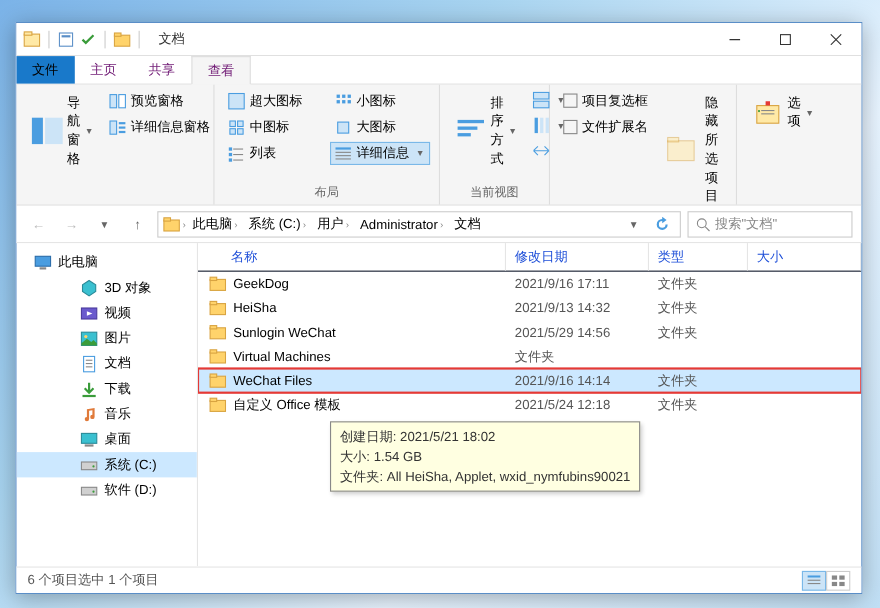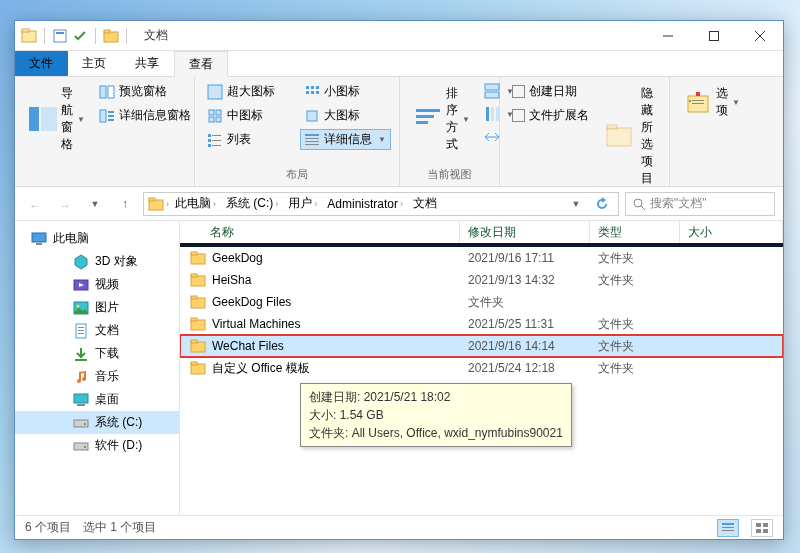--- a/index.html
+++ b/index.html
@@ -6,21 +6,21 @@
 body{background:linear-gradient(135deg,#7bb3e8,#a8d4f0,#e8f4ff,#c0dff5);width:800px;height:553px;overflow:hidden;padding:20px 10px 6px 14px}
 .window{background:#fff;width:770px;height:520px;border:1px solid #5a8ec7;box-shadow:0 4px 20px rgba(0,0,0,.3);display:flex;flex-direction:column}
 .titlebar{height:30px;background:#fff;display:flex;align-items:center;border-bottom:1px solid #e0e0e0}
 .tb-icons{display:flex;align-items:center;gap:4px;padding:0 6px}
 .tb-icon{width:16px;height:16px;display:flex;align-items:center;justify-content:center}
 .sep{width:1px;height:16px;background:#ccc;margin:0 3px}
 .title-text{margin-left:8px;color:#333}
 .win-controls{margin-left:auto;display:flex}
 .win-btn{width:46px;height:30px;display:flex;align-items:center;justify-content:center;cursor:pointer}
 .tabs{height:26px;background:#fff;display:flex;border-bottom:1px solid #ddd}
-.tab{padding:0 14px;line-height:25px;color:#000000;cursor:pointer;border-right:1px solid transparent}
+.tab{padding:0 14px;line-height:25px;color:#701a75;cursor:pointer;border-right:1px solid transparent}
 .tab.file{background:#1979ca;color:#000000}
 .tab.active{background:#f5f5f5;border:1px solid #ddd;border-bottom:1px solid #f5f5f5;margin-bottom:-1px}
 .ribbon{height:110px;background:#f5f5f5;display:flex;border-bottom:1px solid #ddd}
 .rg{border-right:1px solid #ddd;padding:4px 8px 2px;display:flex;flex-direction:column}
 .rg-body{flex:1;display:flex;gap:6px;align-items:flex-start}
 .rg-label{text-align:center;color:#666;font-size:11px;padding:2px 0}
 .rbig{display:flex;flex-direction:row;align-items:center;gap:2px;padding:4px;cursor:pointer}
 .rbig .ico{width:32px;height:32px}
 .rsmall{display:flex;flex-direction:column;gap:3px}
 .rsrow{display:flex;align-items:center;gap:4px;padding:2px 4px;cursor:pointer;white-space:nowrap}
@@ -35,36 +35,36 @@
 .bc-seg{padding:0 4px;cursor:pointer;display:flex;align-items:center;gap:2px}
 .bc-car{color:#888;font-size:9px}
 .search{width:150px;height:24px;border:1px solid #ccc;display:flex;align-items:center;padding:0 6px;gap:4px;color:#888}
 .body{flex:1;display:flex;overflow:hidden}
 .nav{width:165px;border-right:1px solid #e5e5e5;padding:6px 0;overflow:auto}
 .nr{display:flex;align-items:center;gap:6px;padding:3px 6px 3px 16px;cursor:pointer}
 .nr.sel{background:#cce8ff}
 .nr .ico{width:16px;height:16px;flex-shrink:0}
 .nr.sub{padding-left:58px}
 .files{flex:1;display:flex;flex-direction:column;position:relative}
-.cols{height:26px;border-bottom:4px solid #0f172a;display:flex;align-items:center;color:#14532d}
+.cols{height:26px;border-bottom:1px solid #0f172a;display:flex;align-items:center;color:#1d4ed8}
 .col{padding:0 8px;border-right:1px solid #e5e5e5;height:100%;display:flex;align-items:center}
 .c-name{width:280px}
 .c-date{width:130px}
 .c-type{width:90px}
 .c-size{flex:1}
 .flist{flex:1;overflow:auto}
 .fr{display:flex;align-items:center;height:22px;cursor:pointer}
 .fr.sel{background:#cce8ff}
 .fr.hl{outline:2px solid #e53935;outline-offset:-1px}
 .fr .ico{width:16px;height:16px;margin:0 6px 0 10px;flex-shrink:0}
 .fc-name{width:280px;display:flex;align-items:center;overflow:hidden}
 .fc-date{width:130px;padding:0 8px;color:#555}
 .fc-type{width:90px;padding:0 8px;color:#555}
 .tooltip{position:absolute;left:120px;top:162px;background:#ffffe1;border:1px solid #888;padding:4px 8px;color:#333;line-height:1.5;box-shadow:2px 2px 4px rgba(0,0,0,.2);z-index:10}
-.status{height:24px;border-top:1px solid #e5e5e5;display:flex;align-items:center;padding:0 10px;gap:12px;color:#555;background:#fff}
+.status{height:24px;border-top:1px solid #e5e5e5;display:flex;align-items:center;padding:0 10px;gap:0;color:#555;background:#fff}
 .status .sp{flex:1}
 .vbtn{width:22px;height:18px;border:1px solid #ccc;display:flex;align-items:center;justify-content:center;cursor:pointer}
 .vbtn.active{background:#cce4f7;border-color:#7ab8e8}
 
 svg{display:block}
 </style>
 </head>
 <body>
 
 <div class="window">
@@ -282,21 +282,21 @@
         </div>
       </div>
       <div class="rg-label">当前视图</div>
     </div>
 
     <div class="rg" style="width:170px">
       <div class="rg-body">
         <div class="rsmall">
           <div class="rsrow">
               <span class="chk"></span>
-              <span>创建日期</span>
+              <span>项目复选框</span>
             </div>
           <div class="rsrow">
               <span class="chk"></span>
               <span>文件扩展名</span>
             </div>
         </div>
         <div class="rbig">
           <span class="ico">
               <svg width="32" height="32">
                 <rect x="4" y="8" width="24" height="18" fill="#ffe9a6" stroke="#d9a441" opacity="0.5"></rect>
@@ -510,35 +510,35 @@
             <div class="fc-type">文件夹</div>
           </div>
           <div class="fr">
             <div class="fc-name">
               <span class="ico">
                 <svg width="16" height="16">
                   <rect x="1" y="4" width="14" height="10" fill="#ffd36b" stroke="#d9a441"></rect>
                   <rect x="1" y="2" width="6" height="3" fill="#ffd36b" stroke="#d9a441"></rect>
                 </svg>
               </span>
-              <span>GeekDog Files</span>
-            </div>
+              <span>Sunlogin WeChat</span>
+            </div>
+            <div class="fc-date">2021/5/29 14:56</div>
             <div class="fc-type">文件夹</div>
           </div>
           <div class="fr">
             <div class="fc-name">
               <span class="ico">
                 <svg width="16" height="16">
                   <rect x="1" y="4" width="14" height="10" fill="#ffd36b" stroke="#d9a441"></rect>
                   <rect x="1" y="2" width="6" height="3" fill="#ffd36b" stroke="#d9a441"></rect>
                 </svg>
               </span>
               <span>Virtual Machines</span>
             </div>
-            <div class="fc-date">2021/5/25 11:31</div>
             <div class="fc-type">文件夹</div>
           </div>
           <div class="fr sel hl">
             <div class="fc-name">
               <span class="ico">
                 <svg width="16" height="16">
                   <rect x="1" y="4" width="14" height="10" fill="#ffd36b" stroke="#d9a441"></rect>
                   <rect x="1" y="2" width="6" height="3" fill="#ffd36b" stroke="#d9a441"></rect>
                 </svg>
               </span>
@@ -557,21 +557,21 @@
               </span>
               <span>自定义 Office 模板</span>
             </div>
             <div class="fc-date">2021/5/24 12:18</div>
             <div class="fc-type">文件夹</div>
           </div>
         </div>
       <div class="tooltip">
         <div>创建日期: 2021/5/21 18:02</div>
         <div>大小: 1.54 GB</div>
-        <div>文件夹: All Users, Office, wxid_nymfubins90021</div>
+        <div>文件夹: All HeiSha, Applet, wxid_nymfubins90021</div>
       </div>
     </div>
   </div>
 
   <div class="status">
     <span>6 个项目</span>
     <span>选中 1 个项目</span>
     <span class="sp"></span>
     <span class="vbtn active">
         <svg width="12" height="10">

